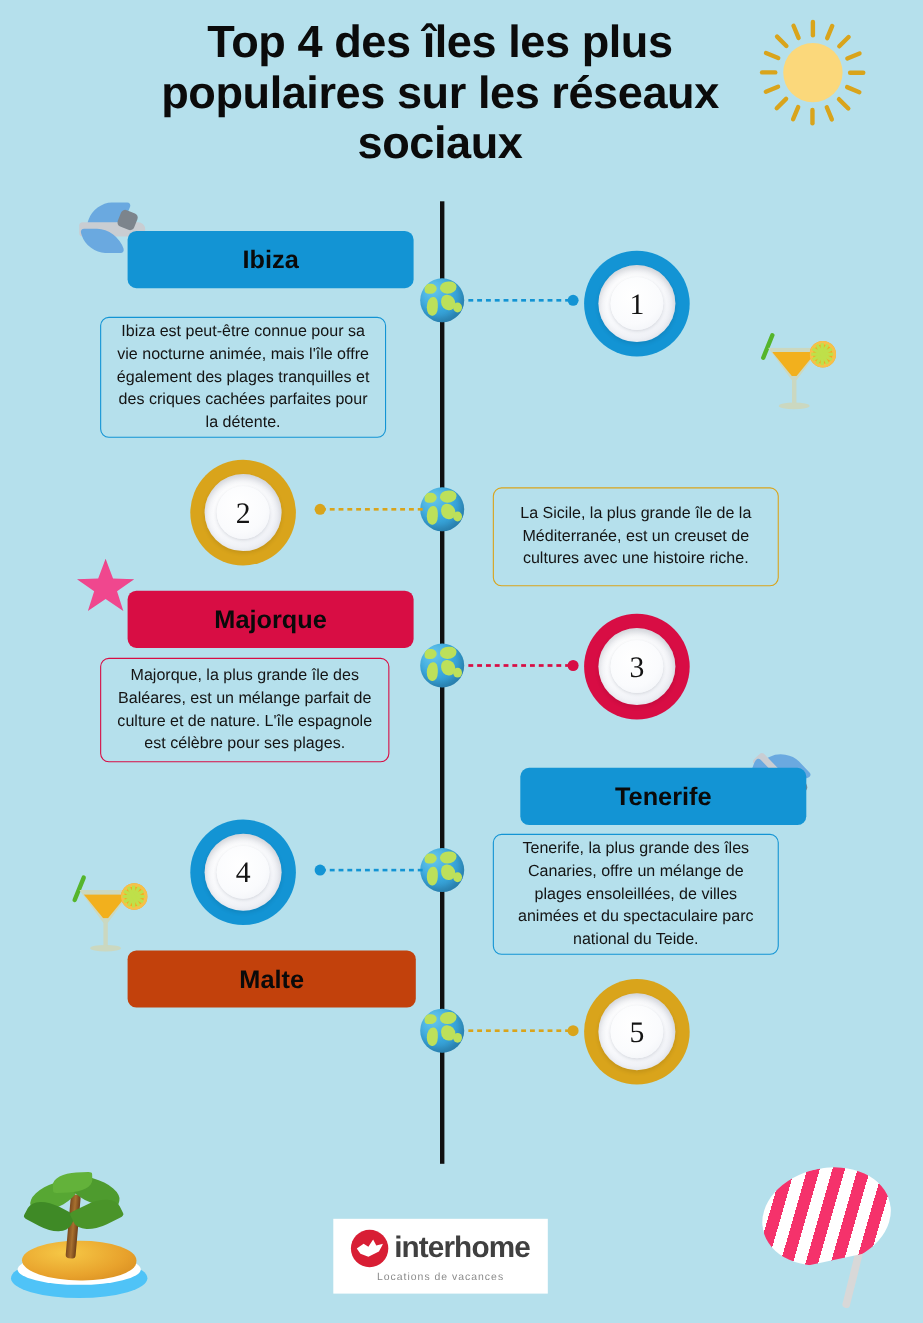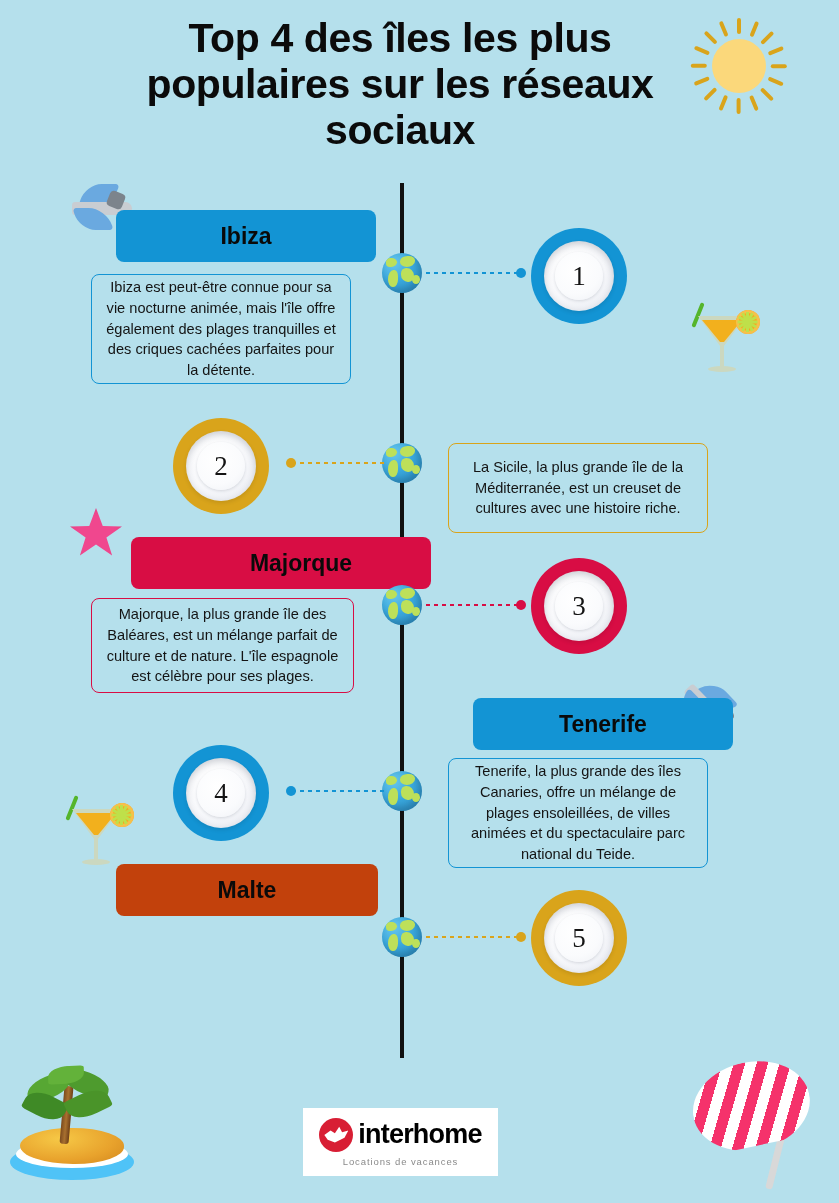--- a/index.html
+++ b/index.html
@@ -203,21 +203,21 @@
   .logo-mark{
     width:34px;height:34px;border-radius:50%;background:#D81E34;
     position:relative;flex:none;
   }
   .logo-mark .bird{
     position:absolute;left:5px;top:8px;width:24px;height:17px;
     background:#ffffff;
     clip-path:polygon(0% 56%,26% 30%,44% 46%,62% 8%,74% 40%,100% 30%,84% 72%,44% 100%,14% 84%);
   }
   .logo-word{
-    font-size:27px;font-weight:bold;color:#000000;letter-spacing:-.8px;line-height:1;
+    font-size:27px;font-weight:bold;color:#404040;letter-spacing:-.8px;line-height:1;
   }
   .logo-sub{
     font-size:9.5px;color:#8A8A8A;letter-spacing:.9px;margin-top:4px;
   }
 </style>
 </head>
 <body>
 
 <div class="stage">
 
@@ -249,21 +249,21 @@
 
   <div class="plane" style="left:62px;top:180px;">
     <div class="wingA"></div>
     <div class="body"></div>
     <div class="tail"></div>
     <div class="wingB"></div>
   </div>
   <div class="name-bar" style="left:91px;top:210px;width:260px;background:#1394D4;">
     <span>Ibiza</span>
   </div>
-  <div class="desc-box" style="left:91px;top:274px;width:260px;height:110px;border-color:#1394D4;">
+  <div class="desc-box" style="left:91px;top:288px;width:260px;height:110px;border-color:#1394D4;">
     <span>Ibiza est peut-être connue pour sa vie nocturne animée, mais l'île offre également des plages tranquilles et des criques cachées parfaites pour la détente.</span>
   </div>
   <div class="globe" style="left:382px;top:253px;">
     <b class="g1"></b>
       <b class="g2"></b>
       <b class="g3"></b>
       <b class="g4"></b>
       <b class="g5"></b>
   </div>
   <div class="conn" style="left:424px;top:271px;width:102px;">
@@ -309,21 +309,21 @@
   </div>
   <div class="medal" style="left:173px;top:418px;background:#D9A41B;">
     <div class="inner">
         <div class="inner2">
       <span class="num">2</span>
     </div>
       </div>
   </div>
 
   <div class="starfish" style="left:70px;top:508px;"></div>
-  <div class="name-bar" style="left:106px;top:537px;width:260px;background:#D80D44;padding-left:40px;">
+  <div class="name-bar" style="left:91px;top:537px;width:260px;background:#D80D44;">
     <span>Majorque</span>
   </div>
   <div class="desc-box" style="left:91px;top:598px;width:263px;height:95px;border-color:#D80D44;">
     <span>Majorque, la plus grande île des Baléares, est un mélange parfait de culture et de nature. L'île espagnole est célèbre pour ses plages.</span>
   </div>
   <div class="globe" style="left:382px;top:585px;">
     <b class="g1"></b>
       <b class="g2"></b>
       <b class="g3"></b>
       <b class="g4"></b>

